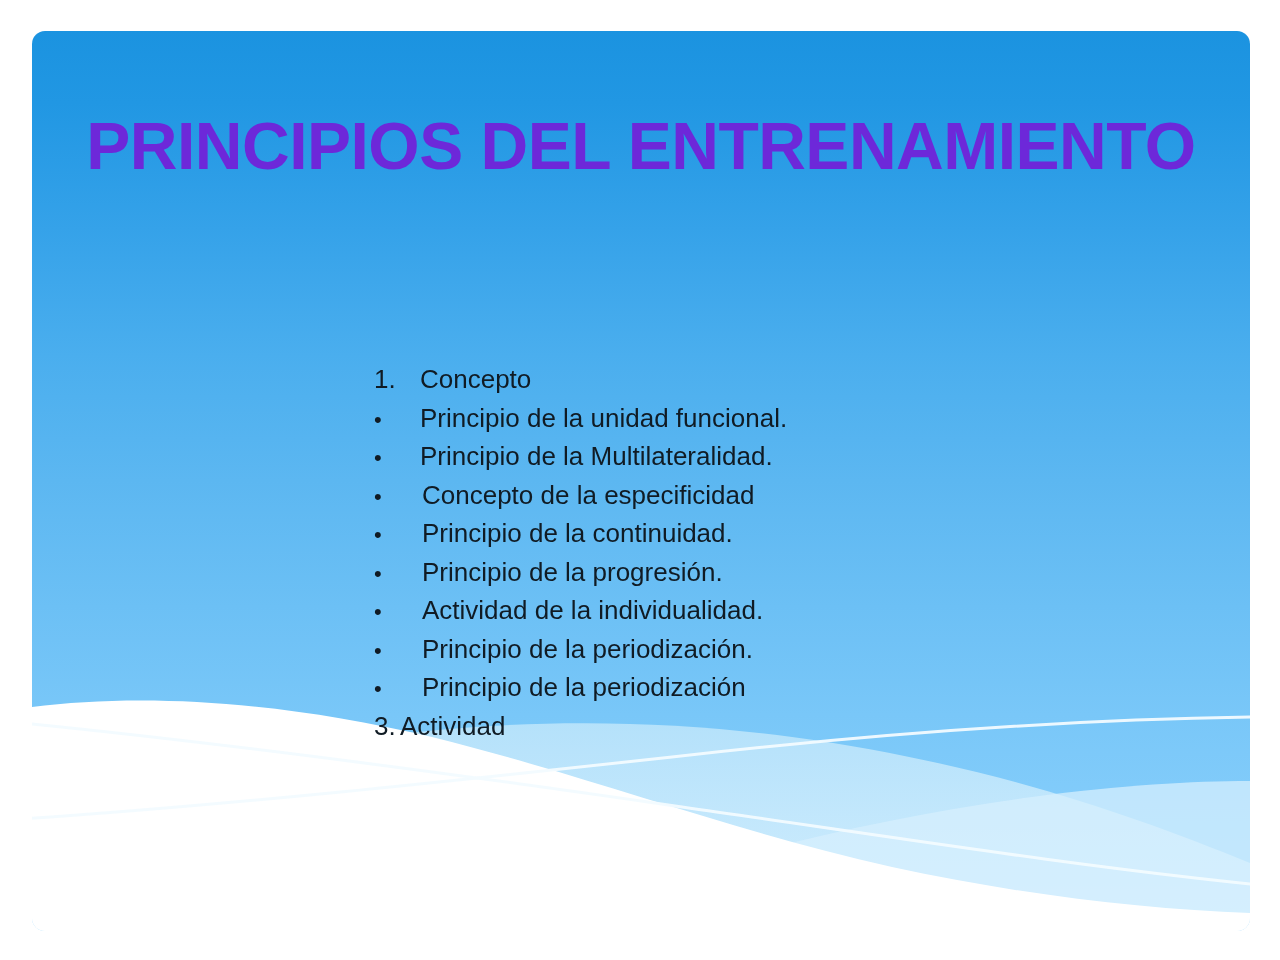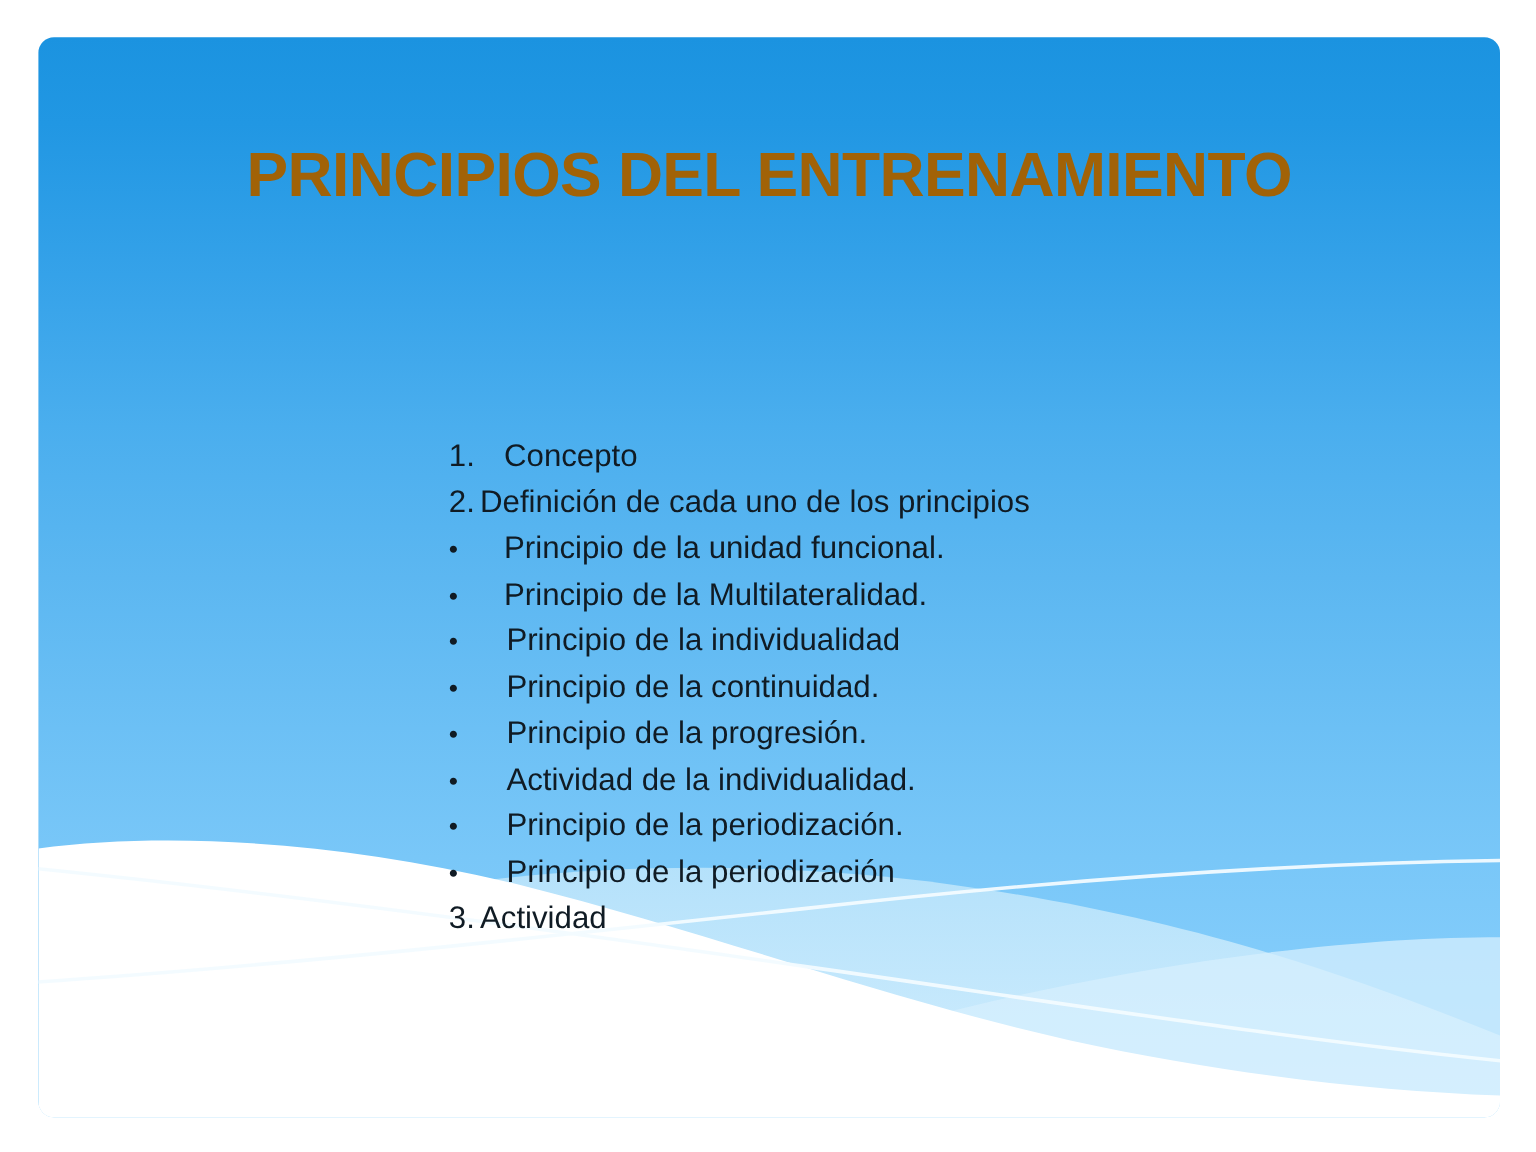--- a/index.html
+++ b/index.html
@@ -59,24 +59,24 @@
     left: 32px;
     top: 108px;
     width: 1218px;
     text-align: center;
     padding: 0 28px;
     box-sizing: border-box;
   }
   .title-line {
     font-family: "Liberation Sans", sans-serif;
     font-weight: bold;
-    font-size: 52px;
+    font-size: 66px;
     line-height: 76px;
     letter-spacing: -0.5px;
-    color: #a16207;
+    color: #6d28d9;
     white-space: nowrap;
   }
 
   
   #body-list {
     position: absolute;
     left: 374px;
     top: 360px;
     width: 740px;
   }
@@ -142,34 +142,31 @@
   <div id="title-block">
     <div class="title-line">PRINCIPIOS DEL ENTRENAMIENTO</div>
   </div>
 
   <div id="body-list">
 
     <div class="body-line">
       <span class="marker">1.</span><span class="line-text">Concepto</span>
     </div>
 
-    <div class="body-line num-tight">
-      <span class="marker">2.</span><span class="line-text">Definición de cada uno de los principios</span>
-    </div>
 
     <div class="body-line bullet">
       <span class="marker">•</span><span class="line-text">Principio de la unidad funcional.</span>
     </div>
 
     <div class="body-line bullet">
       <span class="marker">•</span><span class="line-text">Principio de la Multilateralidad.</span>
     </div>
 
     <div class="body-line bullet indent-sm">
-      <span class="marker">•</span><span class="line-text">Principio de la individualidad</span>
+      <span class="marker">•</span><span class="line-text">Concepto de la especificidad</span>
     </div>
 
 
     <div class="body-line bullet indent-sm">
       <span class="marker">•</span><span class="line-text">Principio de la continuidad.</span>
     </div>
 
     <div class="body-line bullet indent-sm">
       <span class="marker">•</span><span class="line-text">Principio de la progresión.</span>
     </div>

